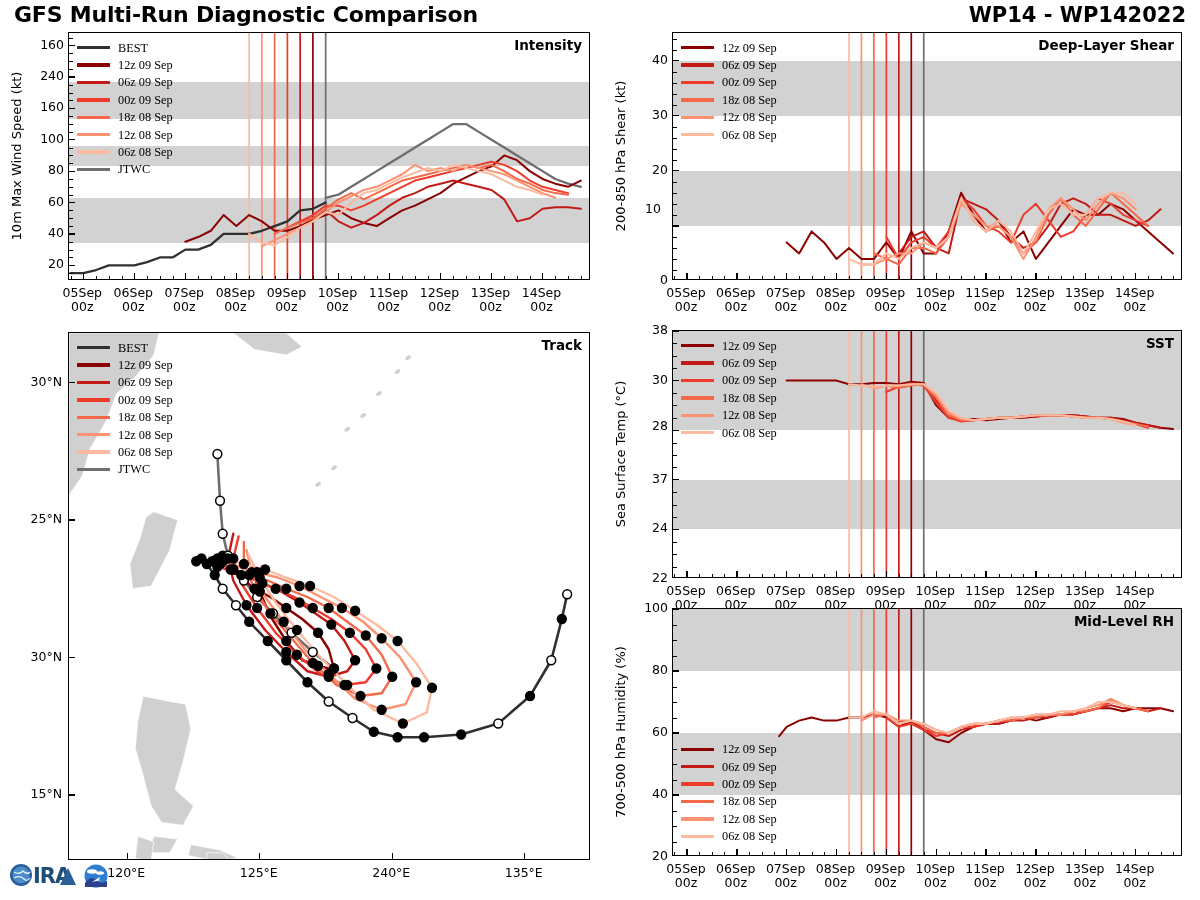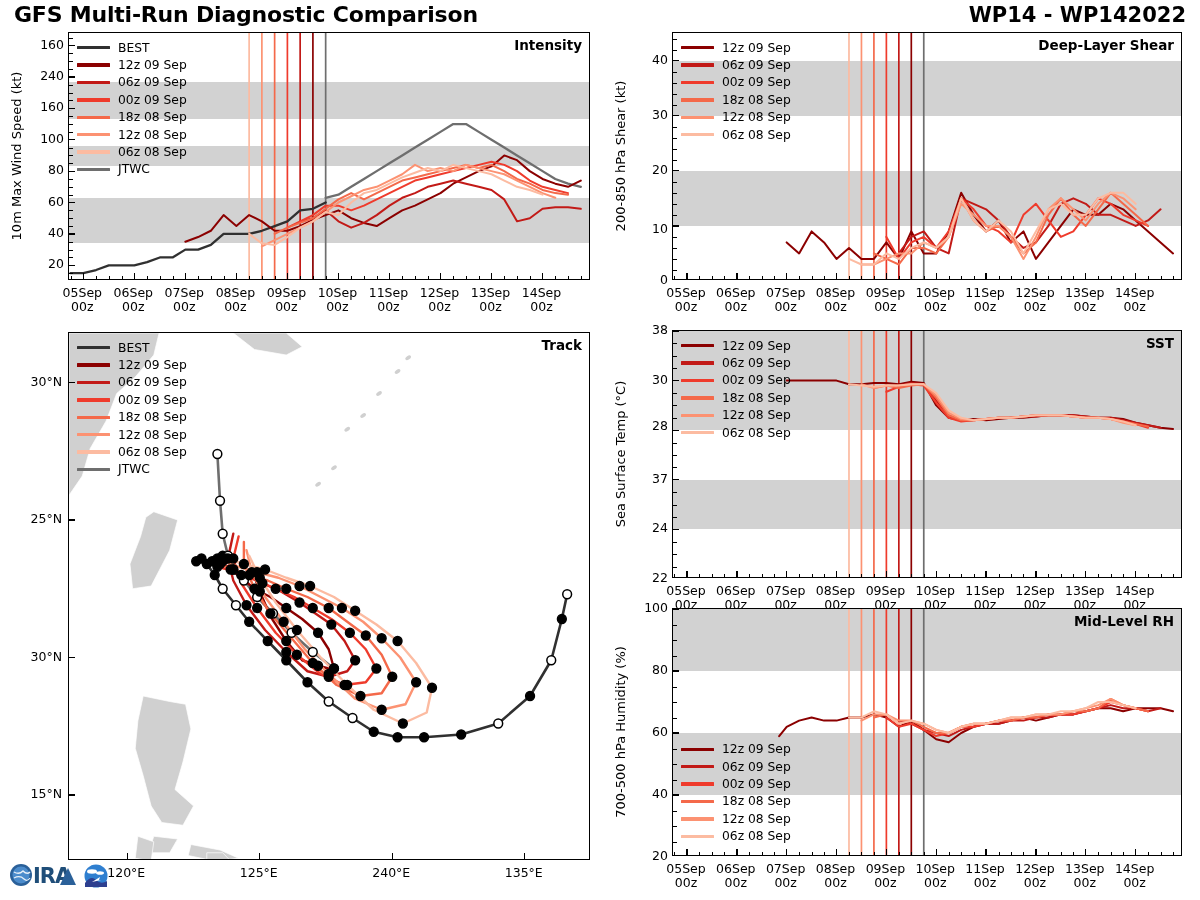--- a/index.html
+++ b/index.html
@@ -15,21 +15,21 @@
   .ylabel{position:absolute;font-size:13px;transform-origin:0 0;white-space:nowrap;}
   .ytick{position:absolute;right:0;font-size:12.5px;text-align:right;white-space:nowrap;}
   .ytickmark{position:absolute;height:1.3px;background:#000;}
   .yminor{position:absolute;height:1px;background:#000;}
   .xtick-lab{position:absolute;font-size:12.5px;text-align:center;line-height:14px;white-space:nowrap;}
   .xtickmark{position:absolute;width:1.3px;background:#000;}
   .xminor{position:absolute;width:1px;background:#000;}
   .legend{position:absolute;z-index:10;font-size:12.3px;line-height:1;}
   .legend-row{display:flex;align-items:center;height:17.4px;}
   .legend-swatch{width:33px;height:3.4px;border-radius:.5px;margin-right:8px;flex:0 0 33px;}
-  .legend-txt{white-space:nowrap;}
+  .legend-txt{white-space:nowrap;font-family:Liberation Serif, serif;}
   .logo{position:absolute;left:8px;bottom:4px;width:110px;height:40px;}
 </style>
 </head>
 <body>
 
 <div class="title-left">GFS Multi-Run Diagnostic Comparison</div>
 <div class="title-right">WP14 - WP142022</div>
 
 <div class="panel" id="panel-intensity" style="left:68px;top:32px;width:522px;height:248px;">
     <div class="frame">
@@ -489,21 +489,21 @@
       <div class="xminor" style="left:387.8592375366569px;bottom:0;height:3.5px;"></div>
       <div class="xminor" style="left:400.32258064516134px;bottom:0;height:3.5px;"></div>
       <div class="xminor" style="left:425.2492668621701px;bottom:0;height:3.5px;"></div>
       <div class="xminor" style="left:437.7126099706746px;bottom:0;height:3.5px;"></div>
       <div class="xminor" style="left:450.17595307917895px;bottom:0;height:3.5px;"></div>
       <div class="xminor" style="left:475.1026392961877px;bottom:0;height:3.5px;"></div>
       <div class="xminor" style="left:487.5659824046921px;bottom:0;height:3.5px;"></div>
       <div class="xminor" style="left:500.0293255131965px;bottom:0;height:3.5px;"></div>
     </div>
     <div class="ytick" style="right: auto; top: 240px; position: absolute; left: -34px; width: 30px;">0</div>
-    <div class="ytick" style="right: auto; top: 189px; position: absolute; left: -34px; width: 30px;">10</div>
+    <div class="ytick" style="right: auto; top: 169px; position: absolute; left: -34px; width: 30px; text-align: center;">10</div>
     <div class="ytick" style="right: auto; top: 129.778px; position: absolute; left: -34px; width: 30px;">20</div>
     <div class="ytick" style="right: auto; top: 74.6667px; position: absolute; left: -34px; width: 30px;">30</div>
     <div class="ytick" style="right: auto; top: 19.5556px; position: absolute; left: -34px; width: 30px;">40</div>
     <div class="ylabel" style="left: -52px; top: 124px; transform: rotate(-90deg) translate(-50%, -50%);">200-850 hPa Shear (kt)</div>
     <div class="xtick-lab" style="left: -16.0411px; width: 60px; top: 254px;">
       <div>05Sep</div>
       <div>00z</div>
     </div>
     <div class="xtick-lab" style="left: 33.8123px; width: 60px; top: 254px;">
       <div>06Sep</div>

